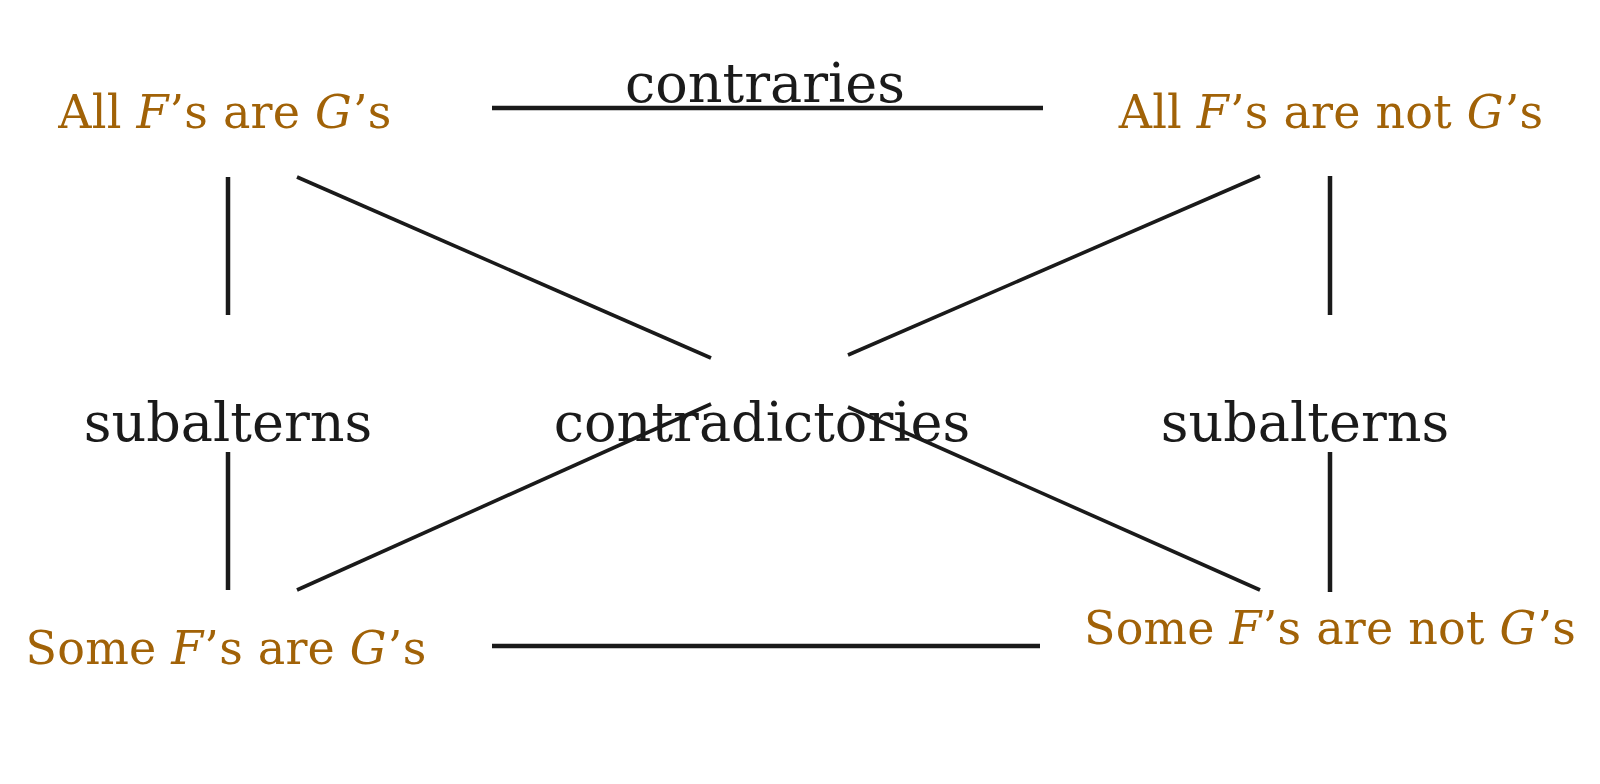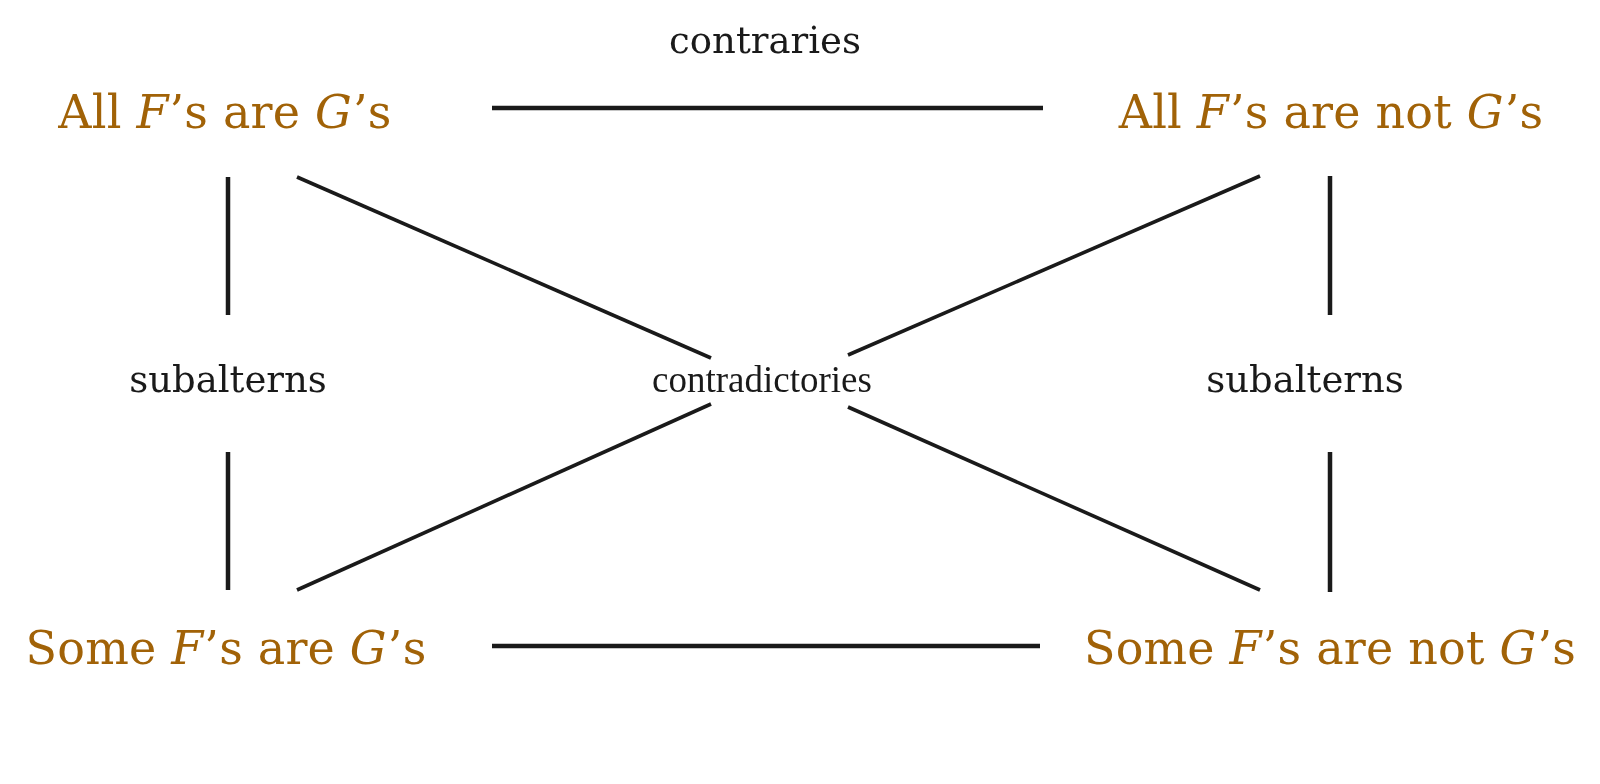--- a/index.html
+++ b/index.html
@@ -33,33 +33,34 @@
     color: #a16207;
     transform: translate(-50%, -50%);
   }
   .node .var {
     font-style: italic;
     padding-right: 1px;
   }
   .rel-label {
     position: absolute;
     white-space: nowrap;
-    font-size: 37px;
+    font-size: 54px;
     line-height: 1;
     color: #1a1a1a;
     transform: translate(-50%, -50%);
+    margin-top: 44px;
   }
   
   .node-tl { left: 225px;  top: 112px; }
   .node-tr { left: 1331px; top: 112px; }
   .node-bl { left: 226px;  top: 648px; }
-  .node-br { left: 1330px; top: 648px; }
+  .node-br { left: 1330px; top: 628px; }
   
   .lbl-contraries      { left: 765px;  top: 40px; }
-  .lbl-contradictories { left: 762px;  top: 379px; font-family: Liberation Serif, serif; }
+  .lbl-contradictories { left: 762px;  top: 379px; }
   .lbl-subcontraries   { left: 768px;  top: 717px; }
   .lbl-subalt-left     { left: 228px;  top: 379px; }
   .lbl-subalt-right    { left: 1305px; top: 379px; }
 </style>
 </head>
 <body>
 
 <div id="canvas">
 
   <svg id="edges" viewBox="0 0 1600 784" width="1600" height="784" xmlns="http://www.w3.org/2000/svg">

